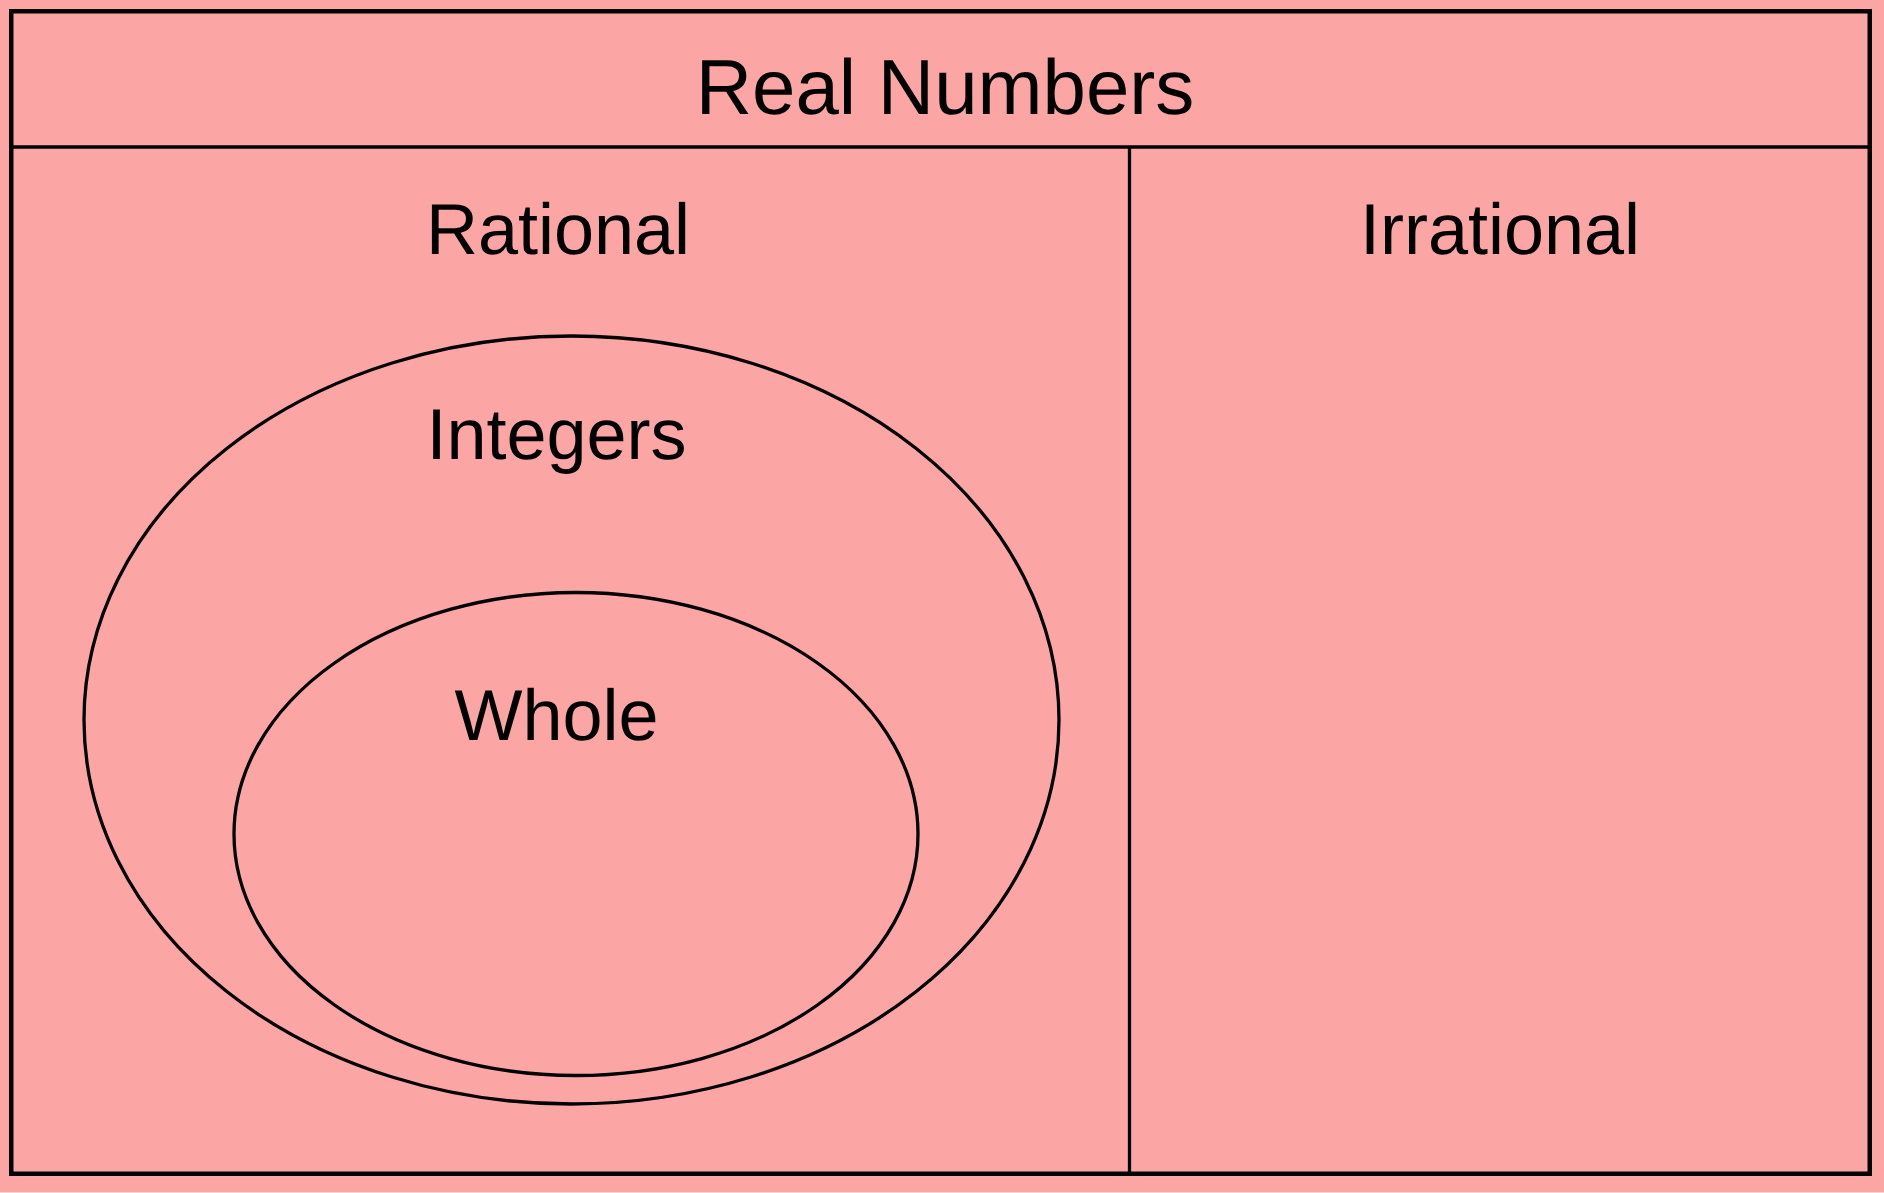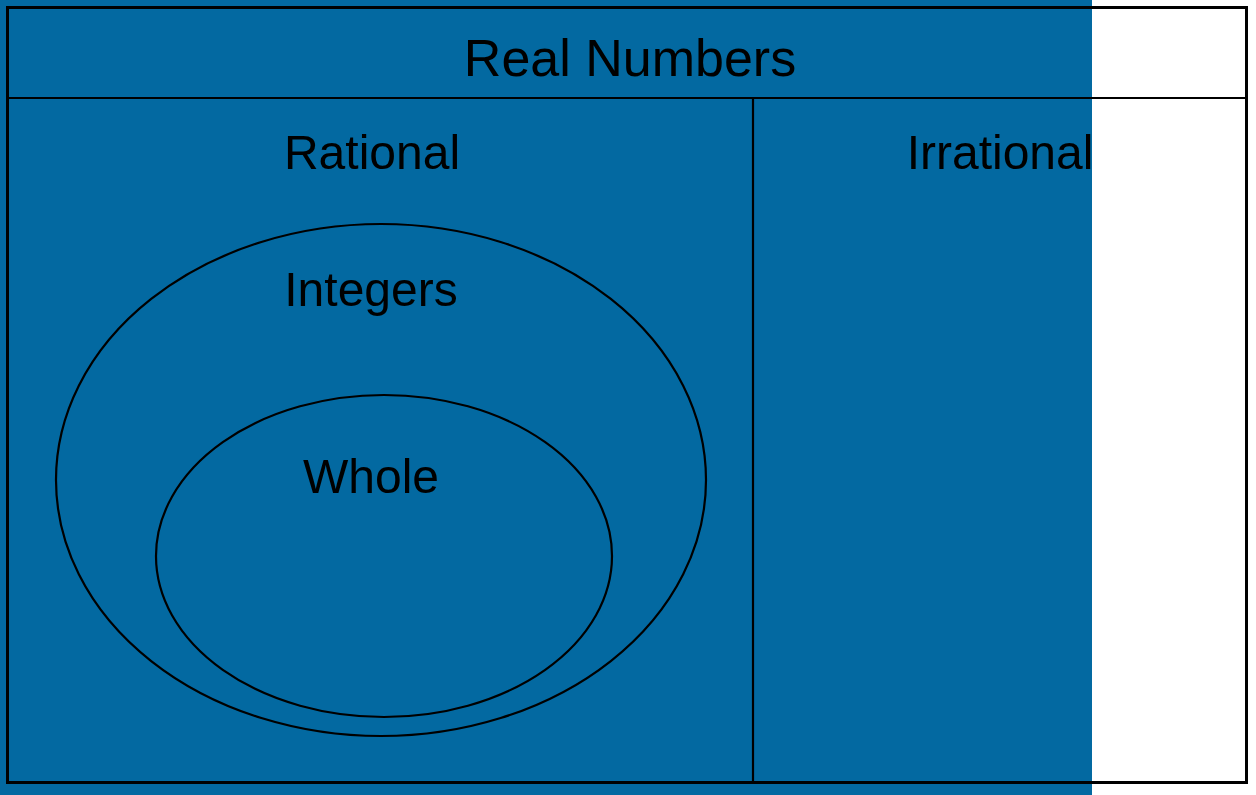--- a/index.html
+++ b/index.html
@@ -8,23 +8,23 @@
     background: #ffffff;
   }
   body {
     width: 1256px;
     height: 795px;
     font-family: "Liberation Sans", sans-serif;
     overflow: hidden;
   }
   #diagram-root {
     position: relative;
-    width: 1092px;
+    width: 1256px;
     height: 795px;
-    background: #0369a1;
+    background: #fca5a5;
   }
   #venn-svg {
     position: absolute;
     left: 0;
     top: 0;
     width: 1256px;
     height: 795px;
     display: block;
   }
   .set-label {

